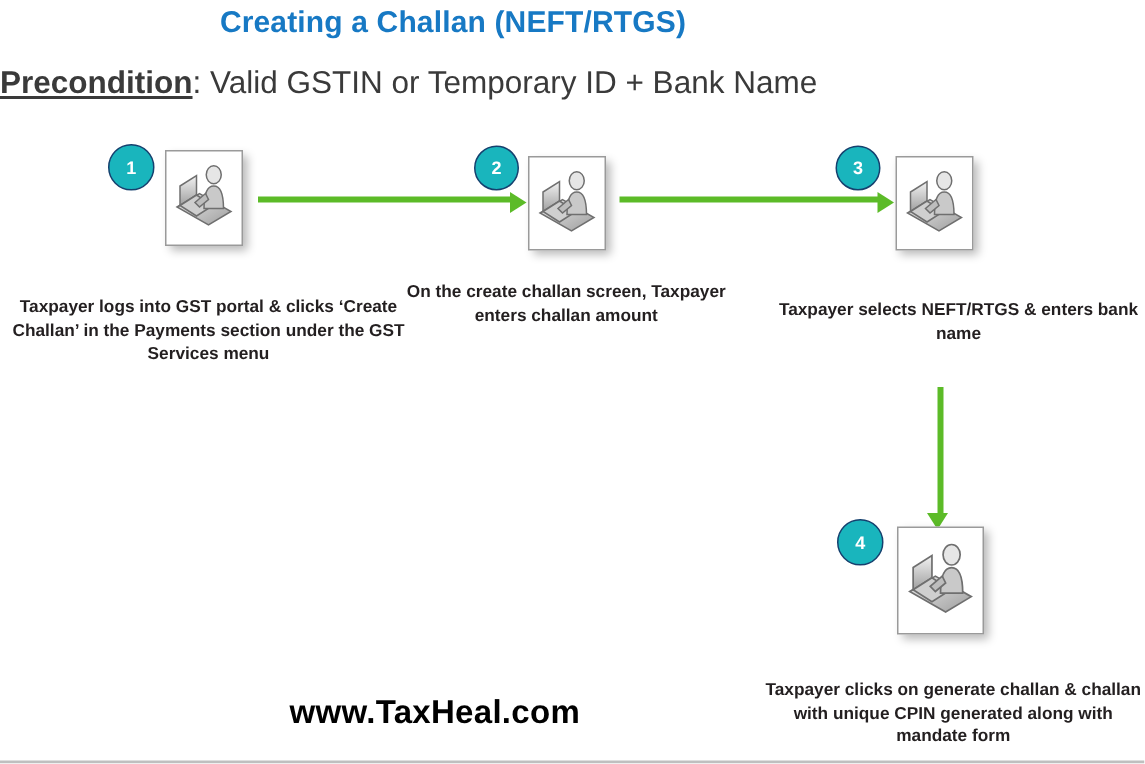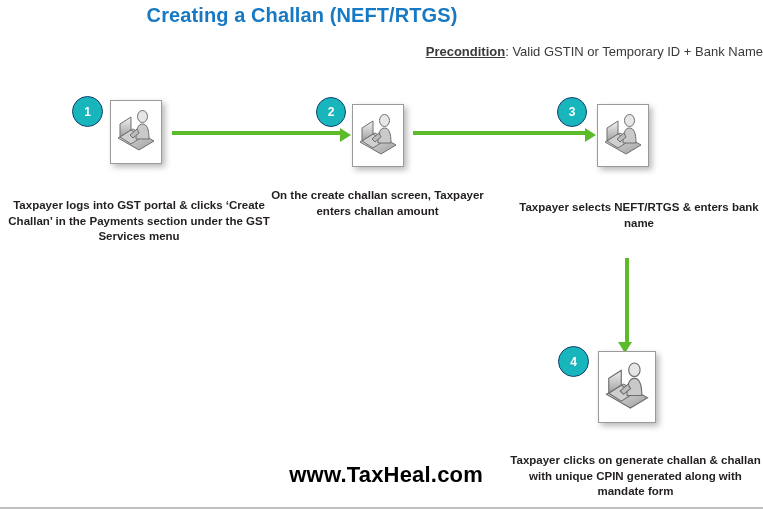--- a/index.html
+++ b/index.html
@@ -26,22 +26,22 @@
     font-size: 20px;
     font-weight: bold;
     color: #1779c4;
     letter-spacing: 0.1px;
   }
   #precondition {
     position: absolute;
     left: 0;
     top: 44px;
     width: 763px;
-    text-align: right;
-    font-size: 13px;
+    text-align: left;
+    font-size: 21px;
     color: #3a3a3a;
   }
   #precondition .pre-label {
     font-weight: bold;
     text-decoration: underline;
   }
   .step-box {
     position: absolute;
     background: #ffffff;
     border: 1px solid #9a9a9a;
@@ -124,21 +124,21 @@
   }
   #arr3 { left: 625px; top: 258px; height: 88px; }
   #arr3-head { left: 618px; top: 342px; }
 
   
   #site {
     position: absolute;
     left: 193px;
     top: 462px;
     width: 290px;
-    text-align: right;
+    text-align: left;
     font-size: 22px;
     font-weight: bold;
     color: #000000;
     letter-spacing: 0.2px;
   }
 
   
   #bottom-rule {
     position: absolute;
     left: 0;

